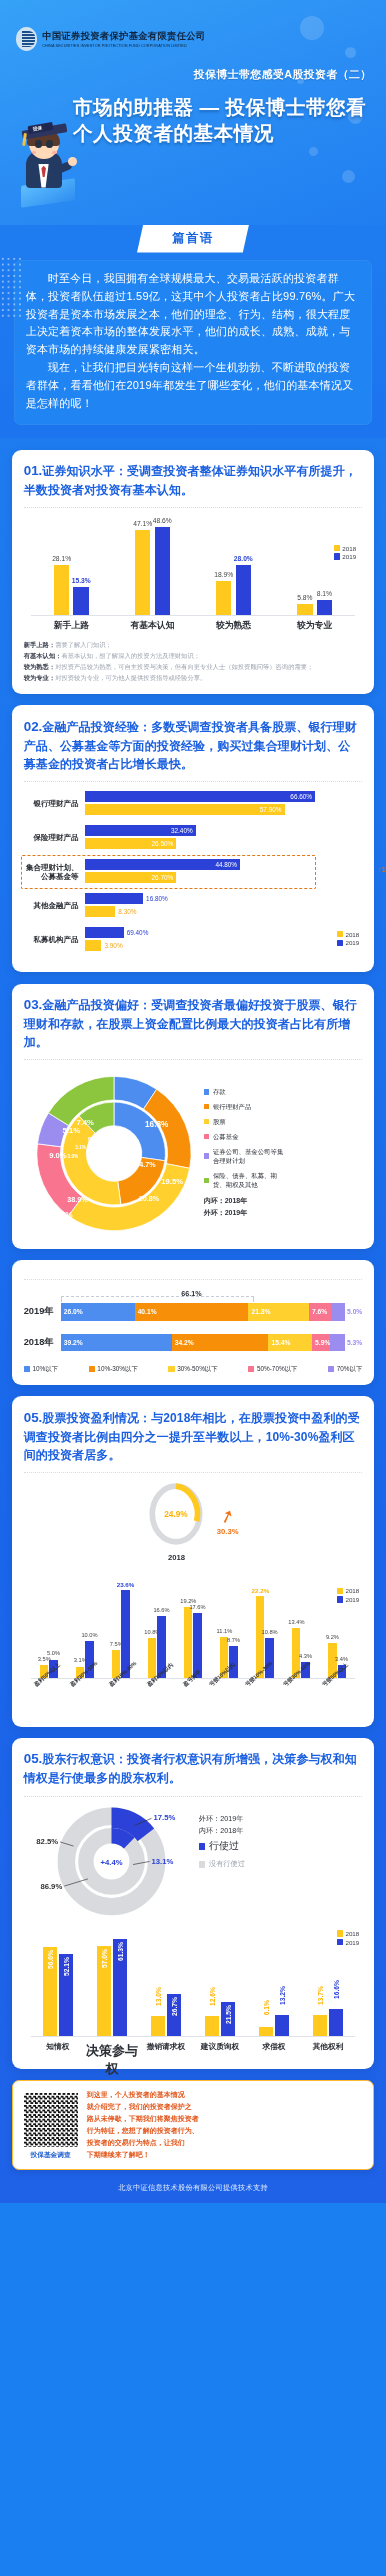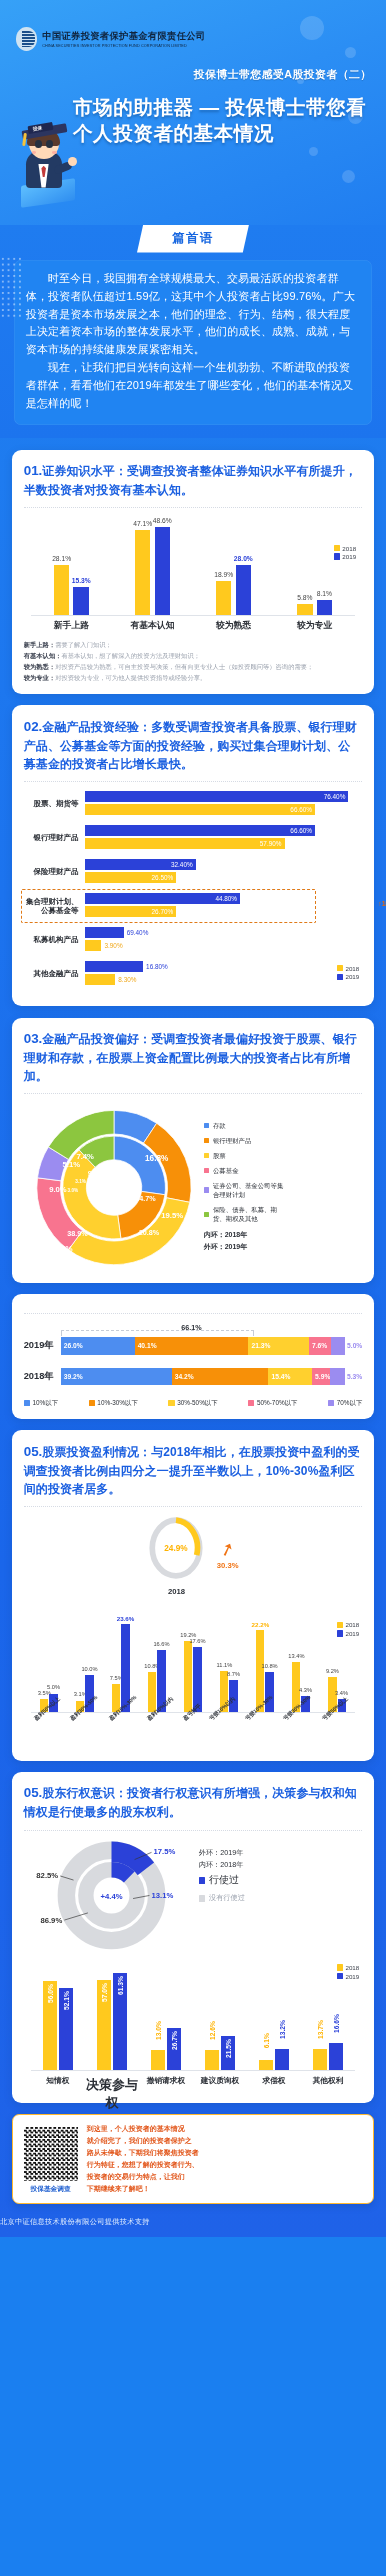--- a/index.html
+++ b/index.html
@@ -151,21 +151,21 @@
   .deltarow div{ width:16.6%; text-align:center; font-size:6.4px; font-weight:bold;}
 
   
   .footer-card{ margin:11.3px 12.4px 5.2px 12.4px; background:#fff; border-radius:7.2px; padding:8.2px 8.2px;
      display:flex; gap:7.2px; align-items:center; box-shadow:0 2.1px 7.2px rgba(10,50,110,.18); position:relative;
      border:1px solid #ffb92e;}
   .qr{ width:58px; height:58px; flex:none; background:
       repeating-conic-gradient(#111 0% 25%, #fff 0% 50%) 0 0/4.6px 4.6px; border:2.1px solid #fff;}
   .qr-cap{ text-align:center; font-size:6.7px; font-weight:bold; color:#1f5fd0; margin-top:2.1px;}
   .foot-txt{ font-size:7px; line-height:1.72; color:#e2581d; font-weight:bold;}
-  .bottombar{ font-size:7.2px; color:#e7f1ff; padding:7.2px 0 10.3px 0; letter-spacing:0.3px;}
+  .bottombar{ text-align:center; font-size:7.2px; color:#e7f1ff; padding:7.2px 0 10.3px 0; letter-spacing:0.3px;}
 </style>
 </head>
 <body>
 
 <div class="page">
 
   <div class="hero">
     <div class="bub b1"></div>
     <div class="bub b2"></div>
     <div class="bub b3"></div>
@@ -292,31 +292,20 @@
   </div>
 
   <div class="card">
     <h2>
       <span class="num">02.</span><span>金融产品投资经验：多数受调查投资者具备股票、银行理财产品、公募基金等方面的投资经验，购买过集合理财计划、公募基金的投资者占比增长最快。</span>
     </h2>
     <div class="rule"></div>
 
     <div class="hrows">
       <div class="hrow">
-        <div class="cat">股票、期货等</div>
-        <div class="bars">
-          <div class="hb hb-2019" style="width:95%">
-              <span>76.40%</span>
-            </div>
-          <div class="hb hb-2018" style="width:83%">
-              <span>66.60%</span>
-            </div>
-        </div>
-      </div>
-      <div class="hrow">
         <div class="cat">银行理财产品</div>
         <div class="bars">
           <div class="hb hb-2019" style="width:83%">
               <span>66.60%</span>
             </div>
           <div class="hb hb-2018" style="width:72%">
               <span>57.90%</span>
             </div>
         </div>
       </div>
@@ -340,38 +329,38 @@
             </div>
           <div class="hb hb-2018" style="width:33%">
               <span>26.70%</span>
             </div>
           <div class="delta" style="right:-42px;top:7.2px;">
             <span class="arr">↑</span><span>18.10%</span>
           </div>
         </div>
       </div>
       <div class="hrow">
+        <div class="cat">其他金融产品</div>
+        <div class="bars">
+          <div class="hb hb-2019 out" style="width:21%">
+              <span>16.80%</span>
+            </div>
+          <div class="hb hb-2018 out" style="width:11%">
+              <span>8.30%</span>
+            </div>
+        </div>
+      </div>
+      <div class="hrow">
         <div class="cat">私募机构产品</div>
         <div class="bars">
           <div class="hb hb-2019 out" style="width:14%">
               <span>69.40%</span>
             </div>
           <div class="hb hb-2018 out" style="width:6%">
               <span>3.90%</span>
-            </div>
-        </div>
-      </div>
-      <div class="hrow">
-        <div class="cat">其他金融产品</div>
-        <div class="bars">
-          <div class="hb hb-2019 out" style="width:21%">
-              <span>16.80%</span>
-            </div>
-          <div class="hb hb-2018 out" style="width:11%">
-              <span>8.30%</span>
             </div>
         </div>
       </div>
 
       <div class="legend legend-col" style="position:absolute;right:3.1px;bottom:5.2px;display:block">
         <div class="it">
             <span class="sw" style="background:#ffc91e"></span>
             <span>2018</span>
           </div>
         <div class="it">

